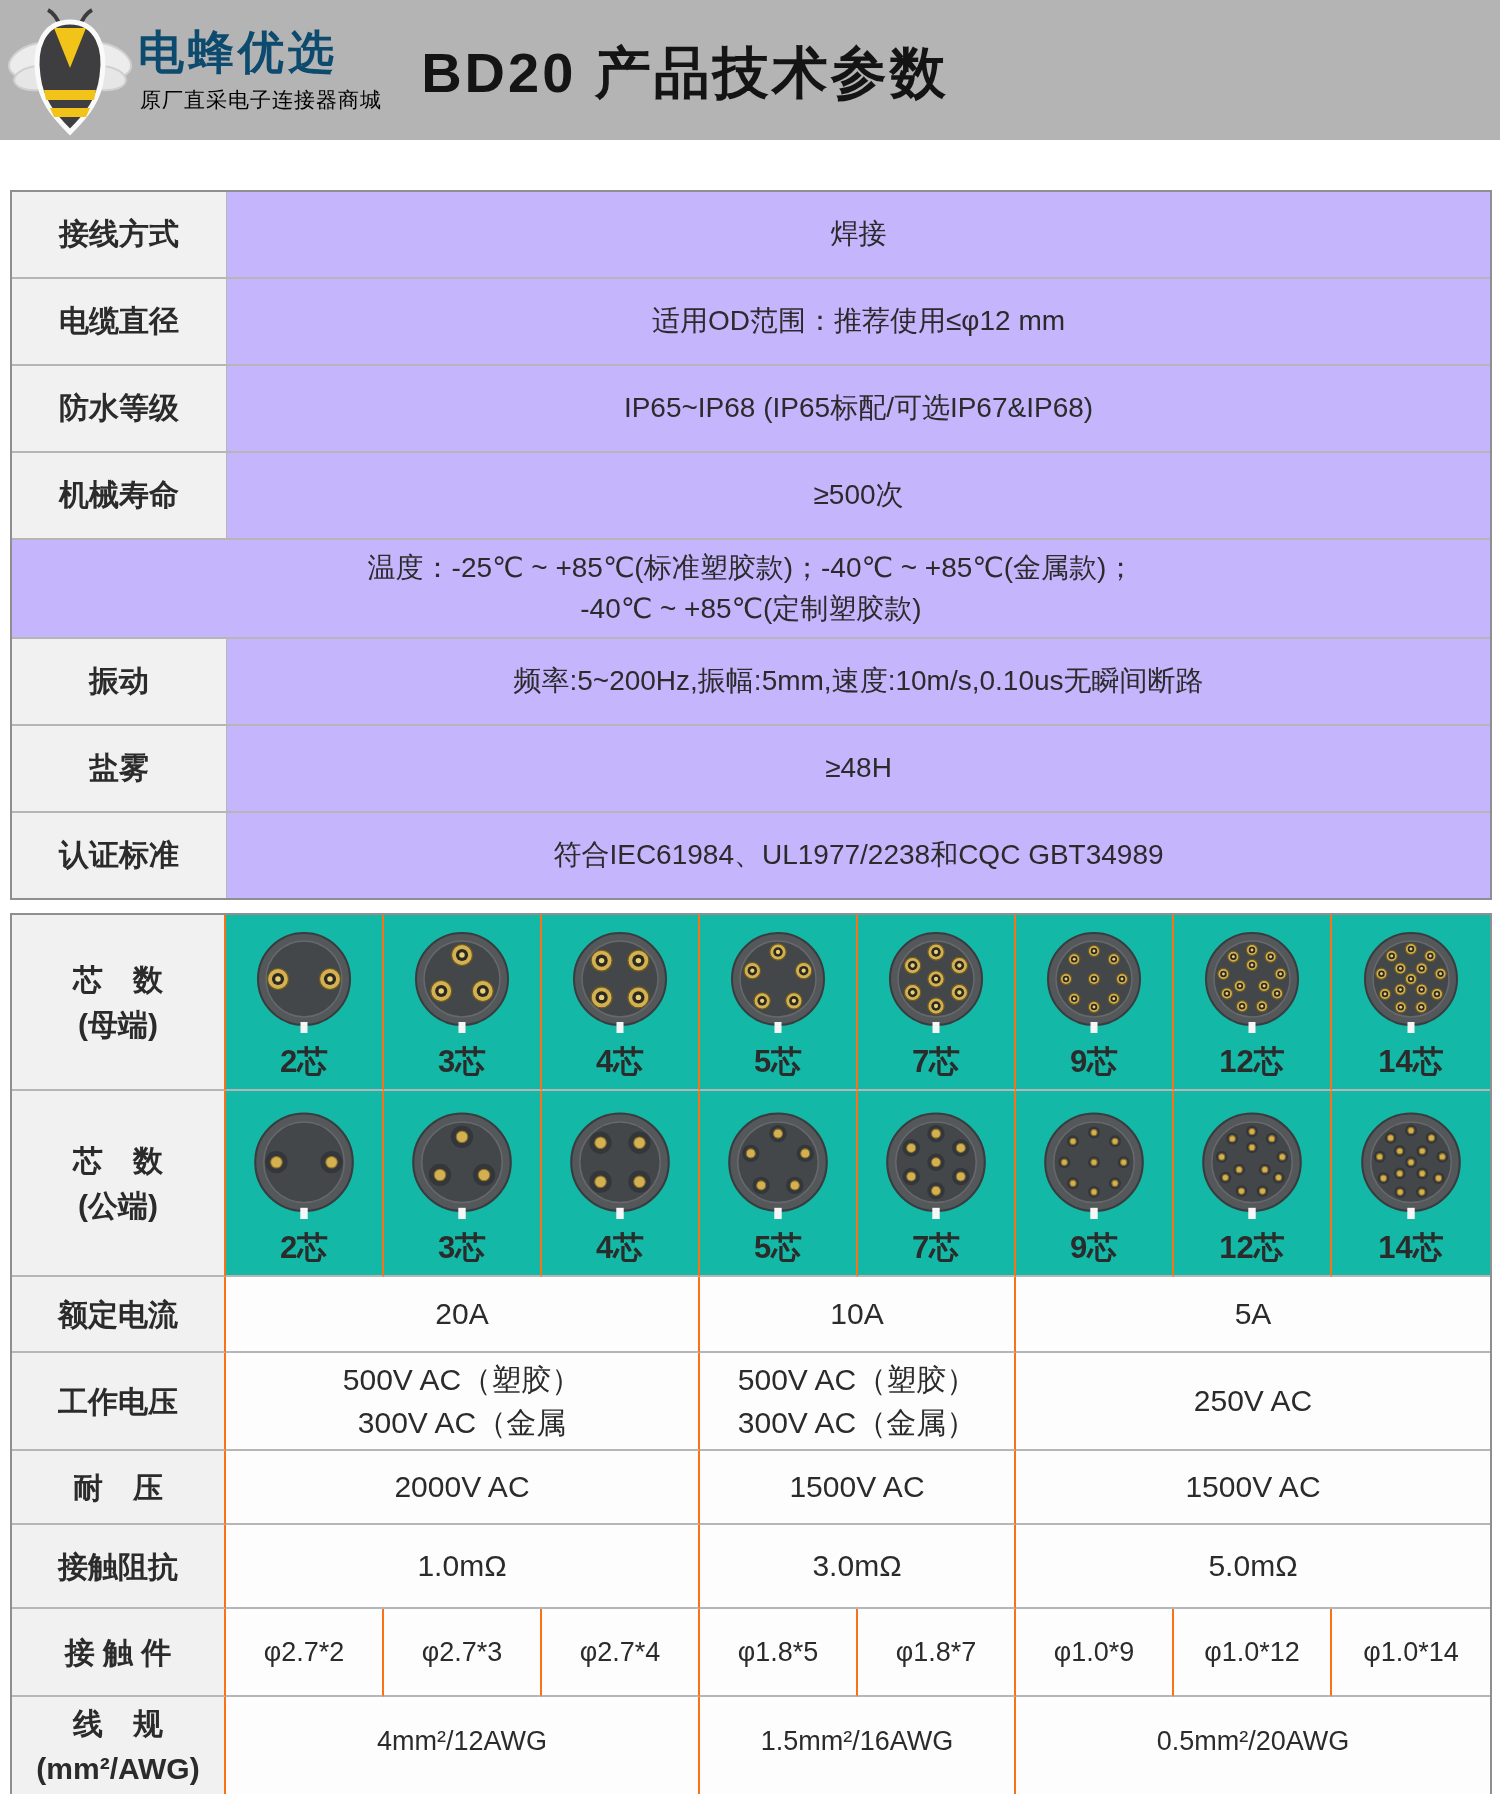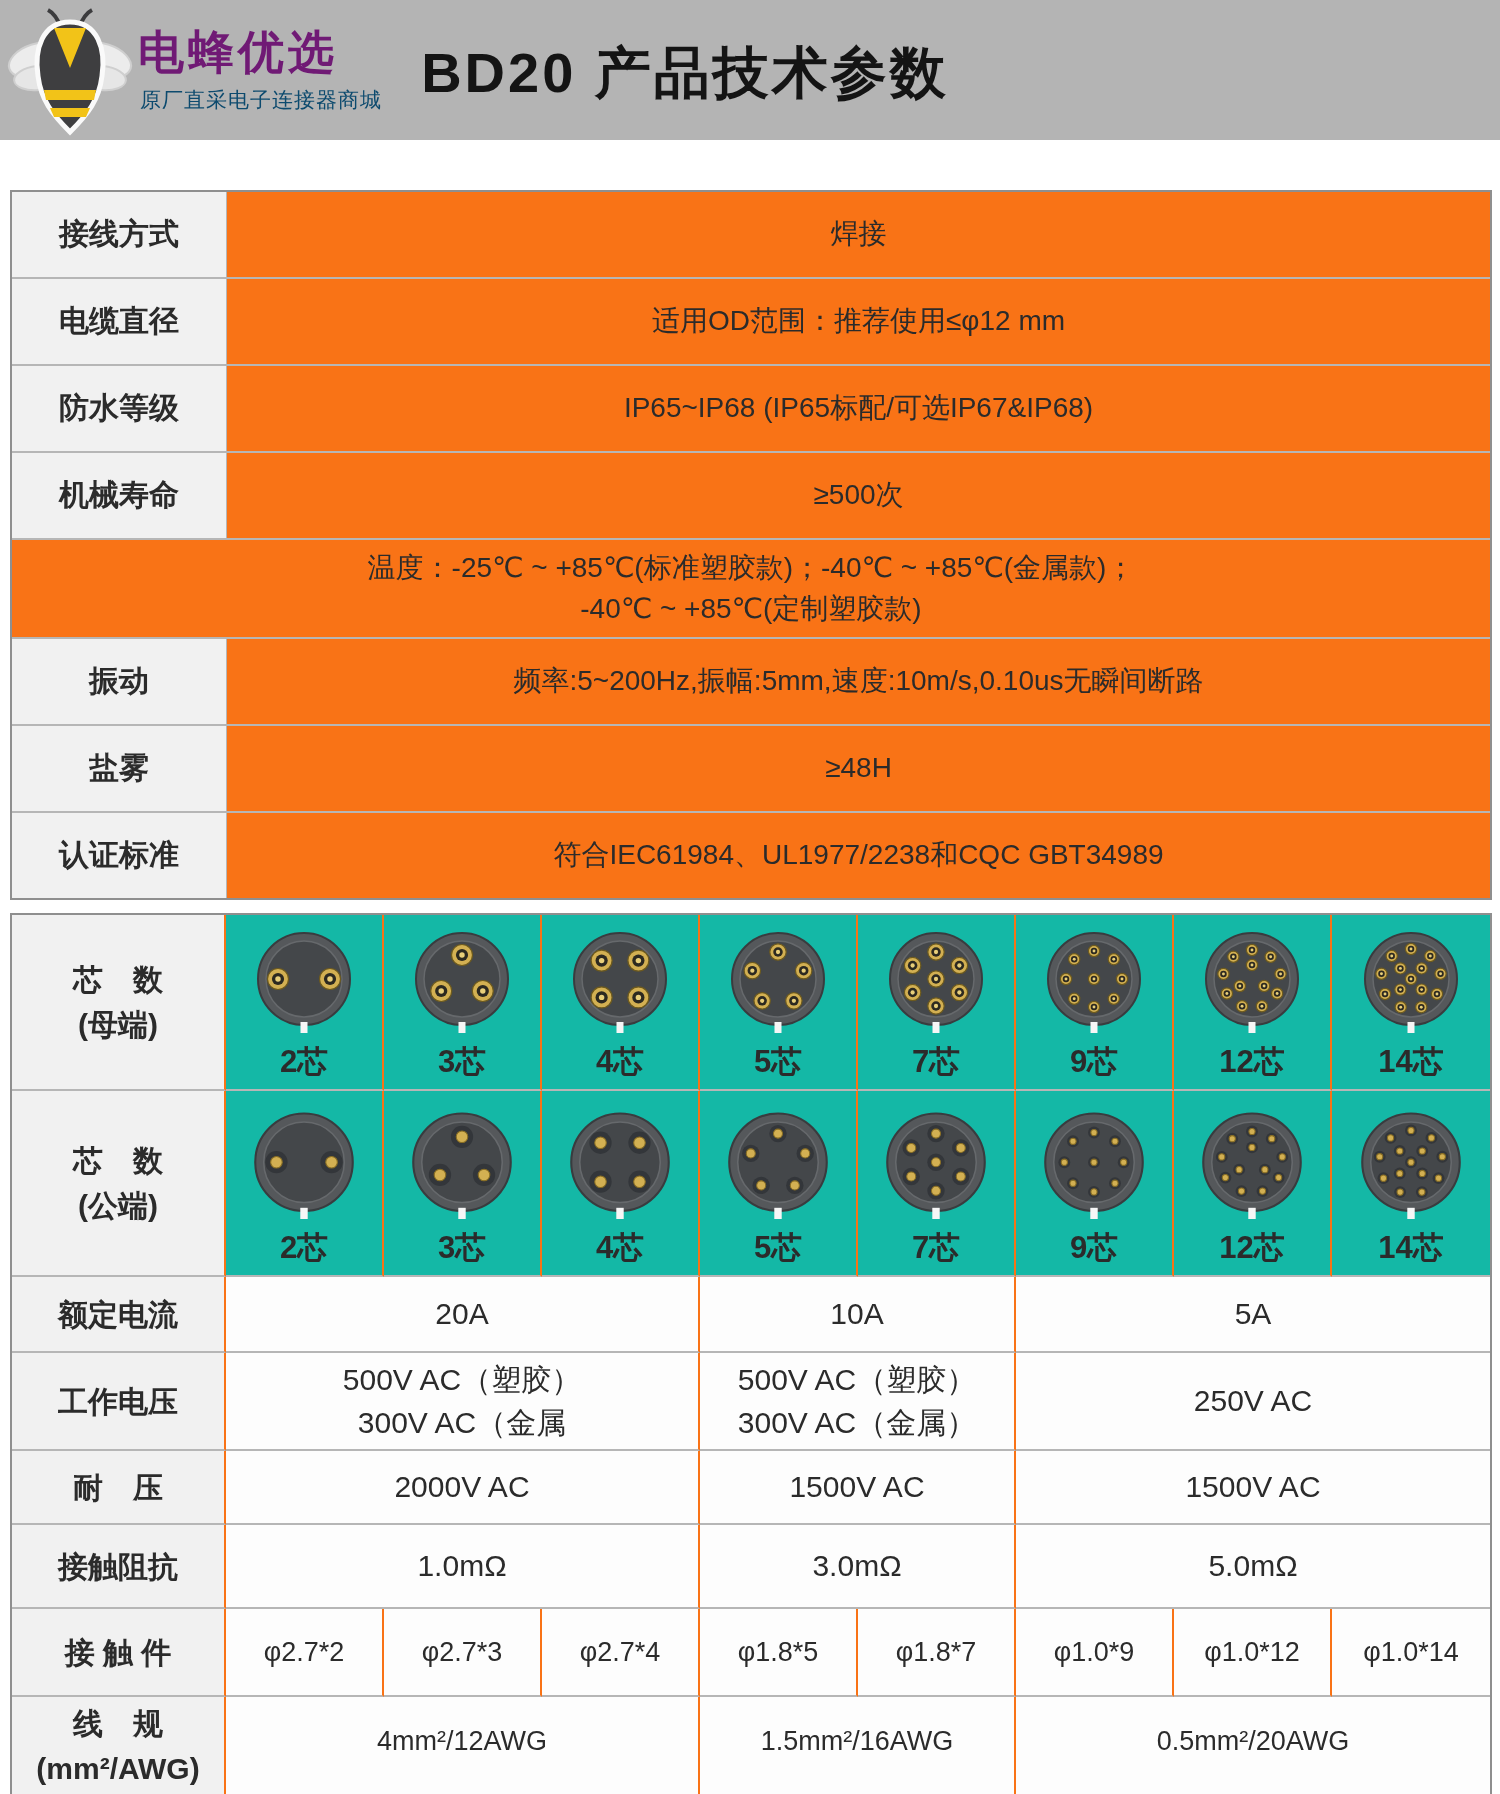--- a/index.html
+++ b/index.html
@@ -3,26 +3,26 @@
 <meta charset="utf-8">
 <style>
   html,body{margin:0;padding:0;}
   body{
     width:1500px;height:1794px;overflow:hidden;background:#ffffff;
     font-family:"Liberation Sans","DejaVu Sans",sans-serif;color:#2b2b2b;position:relative;
   }
   
   .header{position:absolute;left:0;top:0;width:1500px;height:140px;background:#b4b4b4;}
   .logo-wrap{position:absolute;left:6px;top:2px;width:128px;height:136px;}
-  .brand{position:absolute;left:138px;top:22px;font-size:46px;font-weight:bold;color:#701a75;letter-spacing:4px;}
-  .brand-sub{position:absolute;left:140px;top:86px;font-size:21px;color:#0c4a6e;letter-spacing:1px;}
+  .brand{position:absolute;left:138px;top:22px;font-size:46px;font-weight:bold;color:#0c4a6e;letter-spacing:4px;}
+  .brand-sub{position:absolute;left:140px;top:86px;font-size:21px;color:#000000;letter-spacing:1px;}
   .page-title{position:absolute;left:685px;top:36px;transform:translateX(-50%);
     font-size:56px;font-weight:600;color:#141414;letter-spacing:3px;white-space:nowrap;}
   
-  .spec-table{position:absolute;left:10px;top:190px;width:1478px;border:2px solid #8f8f8f;background:#f97316;}
+  .spec-table{position:absolute;left:10px;top:190px;width:1478px;border:2px solid #8f8f8f;background:#c4b5fd;}
   .spec-row{display:flex;border-top:2px solid #b6b6b6;}
   .spec-row:first-child{border-top:none;}
   .spec-label{width:214px;min-height:85px;background:#f1f1f1;border-right:1px solid #b6b6b6;
     display:flex;align-items:center;justify-content:center;font-size:30px;font-weight:bold;text-align:center;}
   .spec-value{flex:1;min-height:85px;display:flex;align-items:center;justify-content:center;
     font-size:28px;text-align:center;white-space:pre-line;line-height:1.45;padding:8px 20px;box-sizing:border-box;}
   
   .core-table{position:absolute;left:10px;top:913px;width:1478px;border:2px solid #8f8f8f;background:#fdfdfd;
     display:grid;grid-template-columns:214px repeat(8,1fr);
     grid-template-rows:176px 186px 76px 98px 74px 84px 88px auto;}

